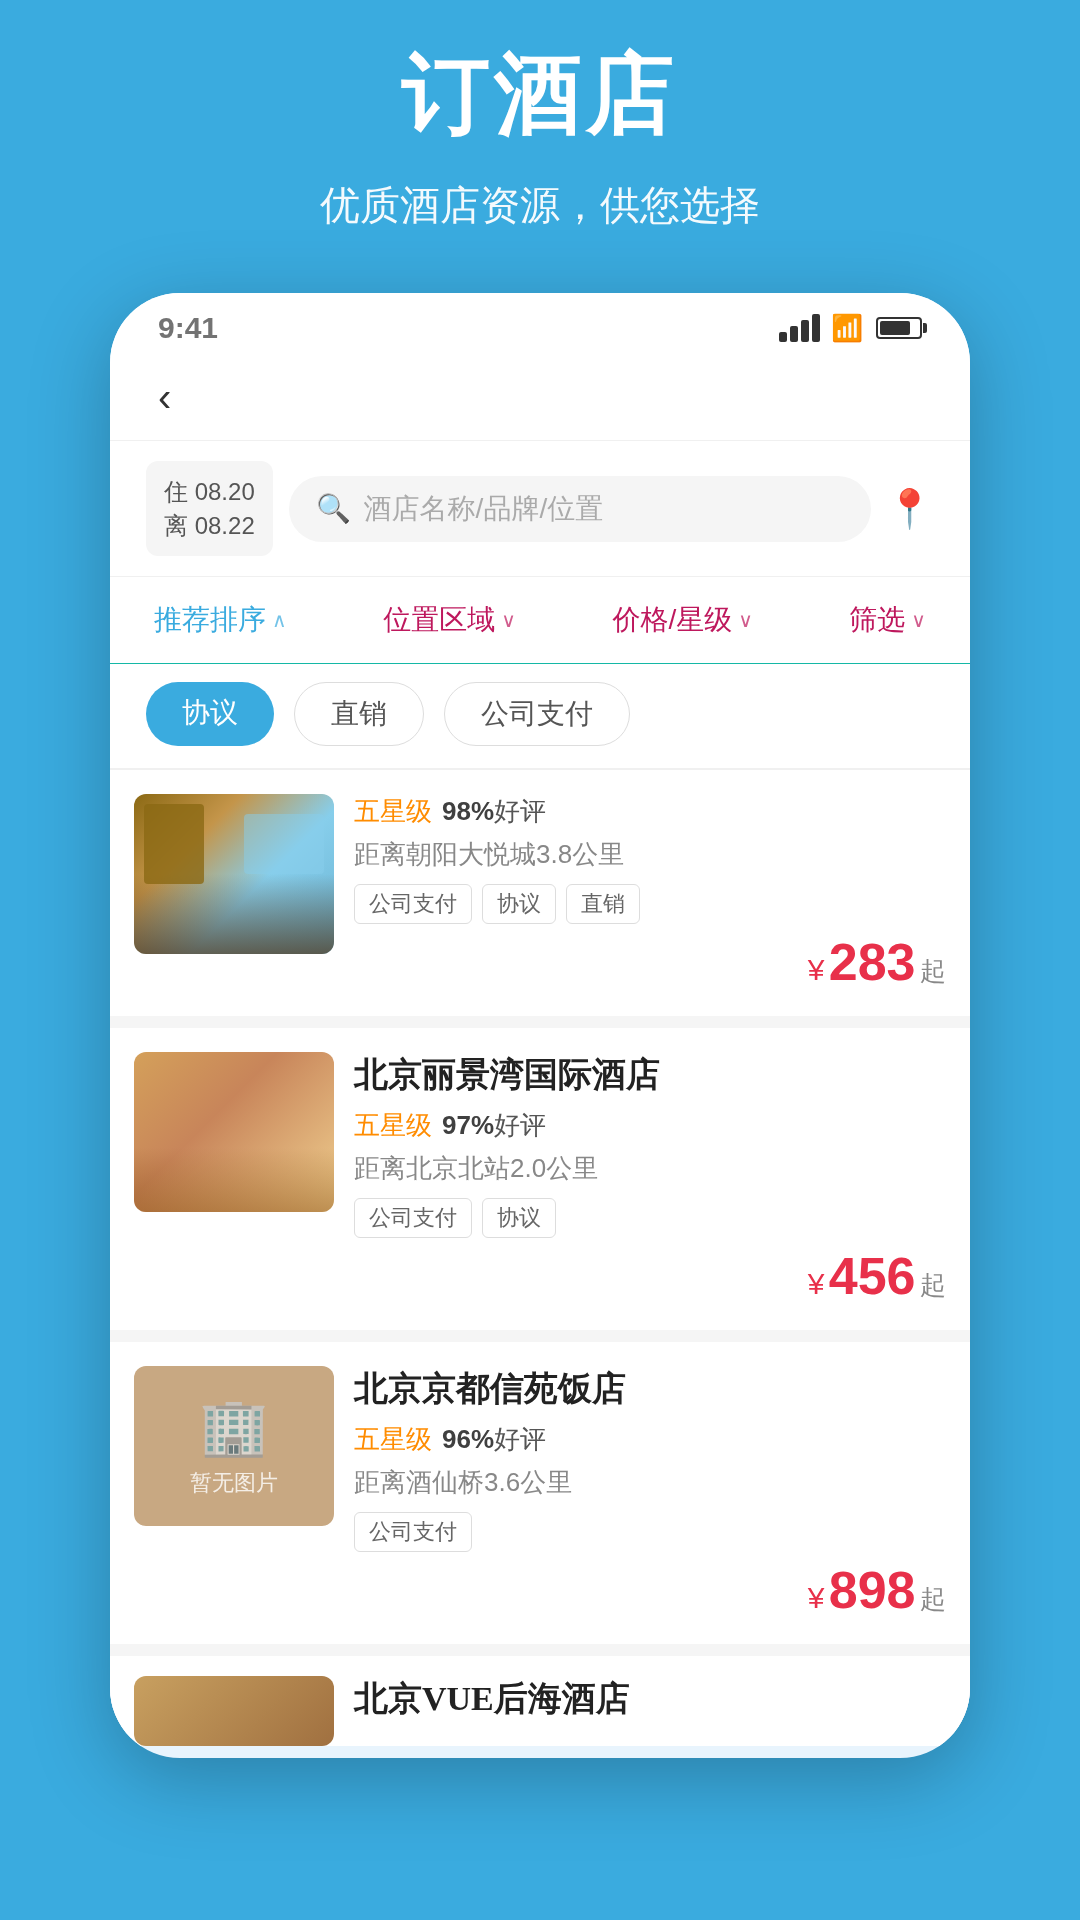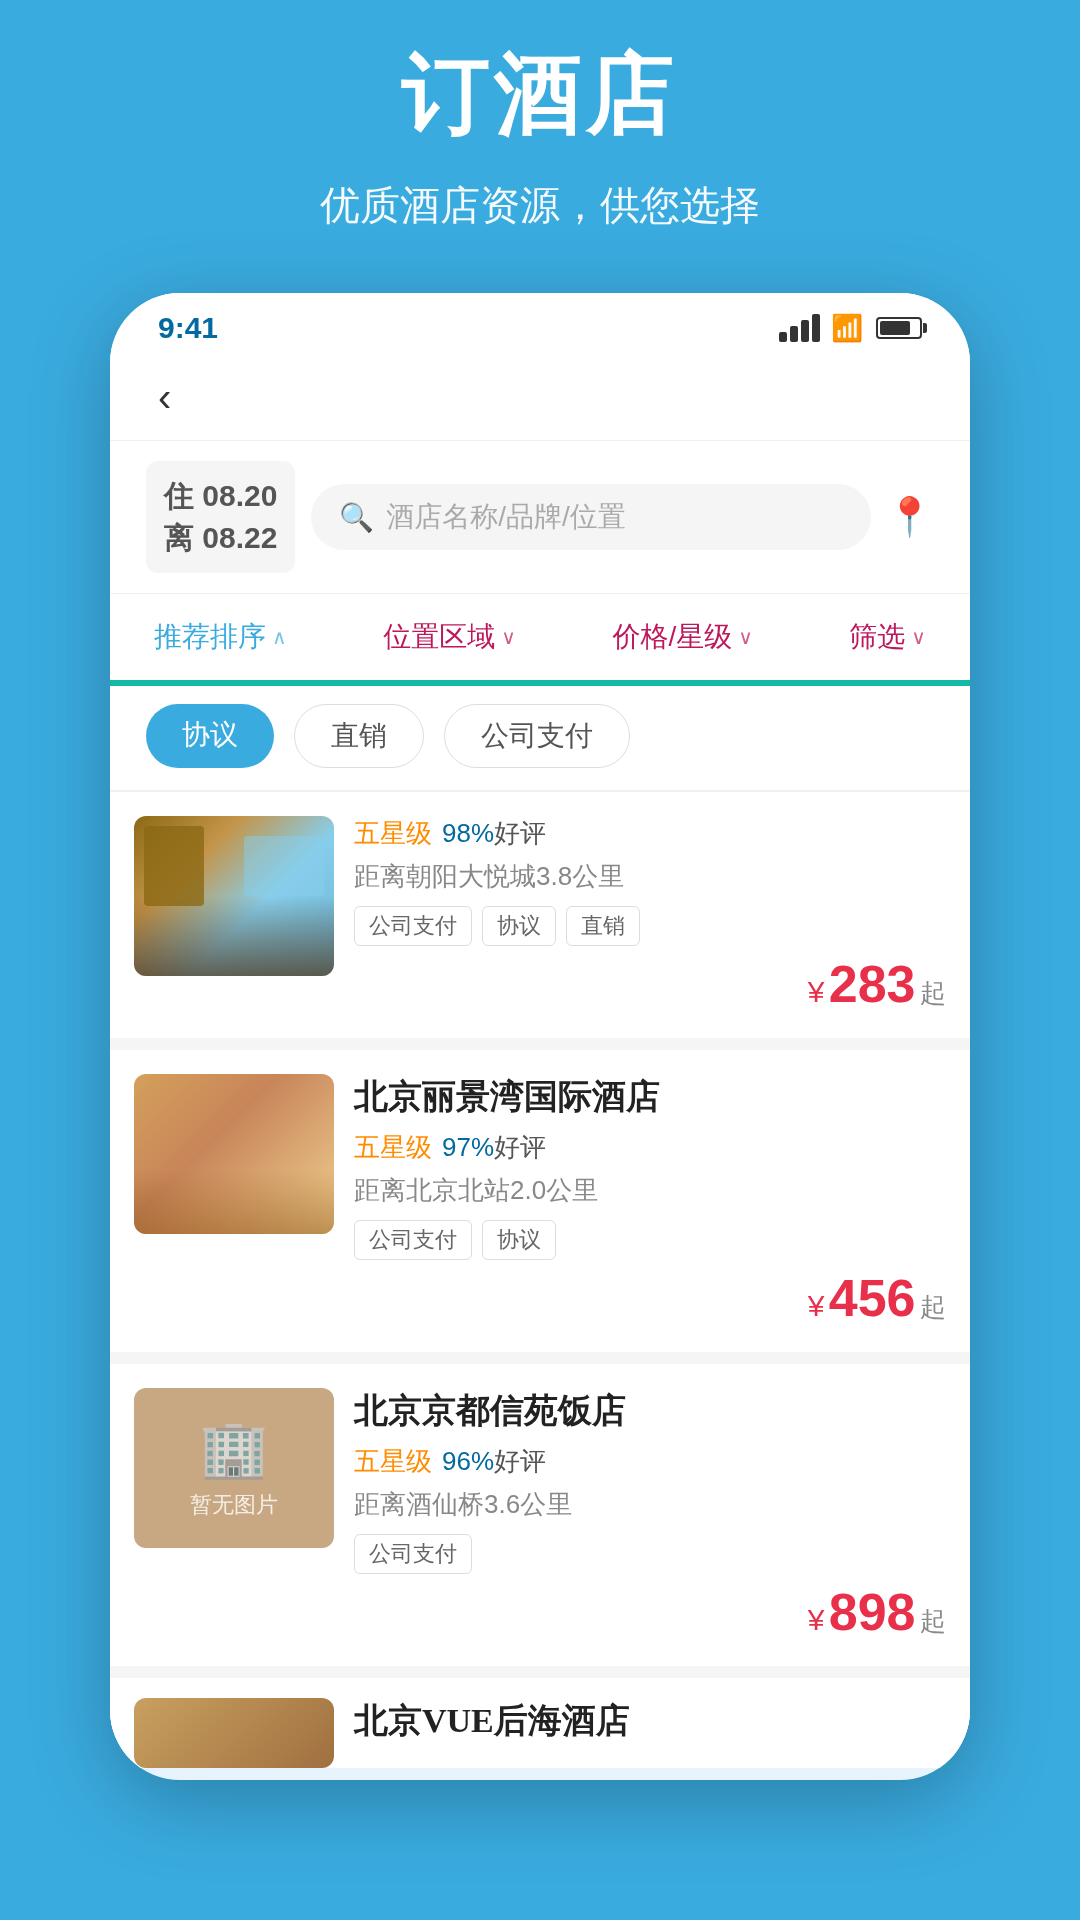--- a/index.html
+++ b/index.html
@@ -47,21 +47,21 @@
       background: white;
       padding: 18px 48px 10px;
       display: flex;
       justify-content: space-between;
       align-items: center;
       border-radius: 70px 70px 0 0;
     }
     .status-time {
       font-size: 30px;
       font-weight: 600;
-      color: #0369a1;
+      color: #737373;
     }
     .status-icons {
       display: flex;
       align-items: center;
       gap: 12px;
     }
     .signal-bars {
       display: flex;
       align-items: flex-end;
       gap: 3px;
@@ -131,26 +131,25 @@
       padding: 20px 36px 20px;
       display: flex;
       align-items: center;
       gap: 16px;
       border-bottom: 1px solid #f0f0f0;
     }
     .date-badge {
       background: #f5f5f5;
       border-radius: 12px;
       padding: 14px 18px;
-      font-size: 30px;
+      font-size: 24px;
       color: #555;
       line-height: 1.4;
       white-space: nowrap;
       text-align: right;
-      font-weight: bold;
     }
     .search-box {
       flex: 1;
       background: #f5f5f5;
       border-radius: 40px;
       padding: 14px 28px;
       display: flex;
       align-items: center;
       gap: 12px;
     }
@@ -168,21 +167,21 @@
       cursor: pointer;
     }
 
     
     .filter-bar {
       background: white;
       padding: 20px 36px;
       display: flex;
       align-items: center;
       gap: 8px;
-      border-bottom: 6px solid #14b8a6;
+      border-bottom: 1px solid #14b8a6;
     }
     .filter-item {
       display: flex;
       align-items: center;
       gap: 6px;
       font-size: 28px;
       color: #be185d;
       cursor: pointer;
       padding: 4px 8px;
     }
@@ -289,22 +288,22 @@
       font-size: 26px;
     }
     .star-label {
       color: #ff8c00;
       font-weight: 400;
     }
     .good-rate {
       color: #555;
     }
     .good-rate span {
-      color: #0369a1;
-      font-weight: 400;
+      color: #404040;
+      font-weight: 700;
     }
     .hotel-distance {
       font-size: 26px;
       color: #888;
       margin-bottom: 12px;
     }
     .hotel-tags {
       display: flex;
       gap: 10px;
       flex-wrap: wrap;

